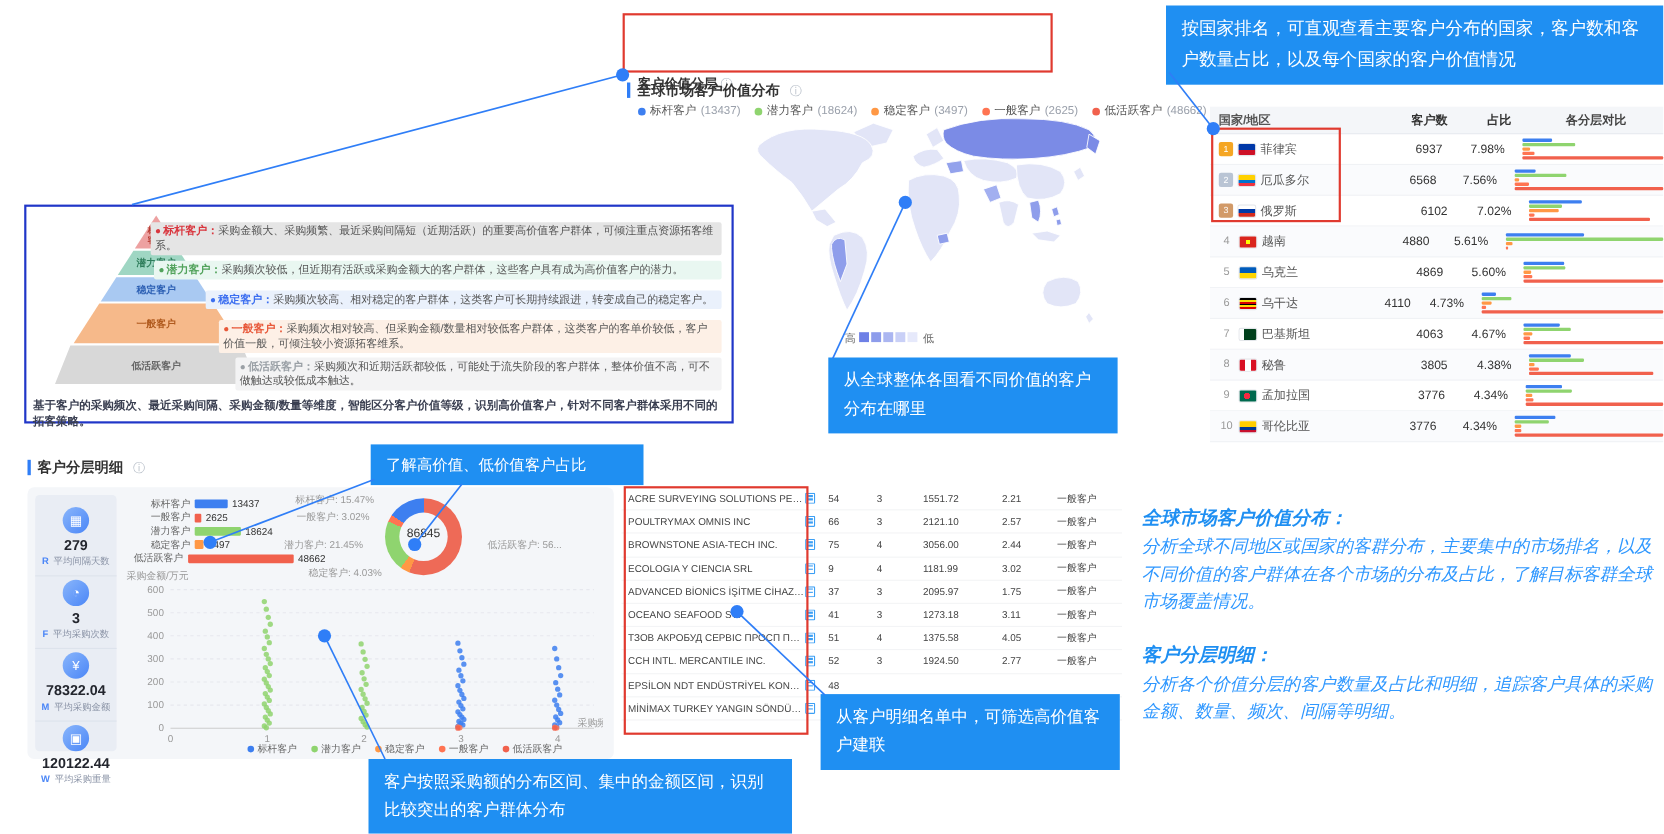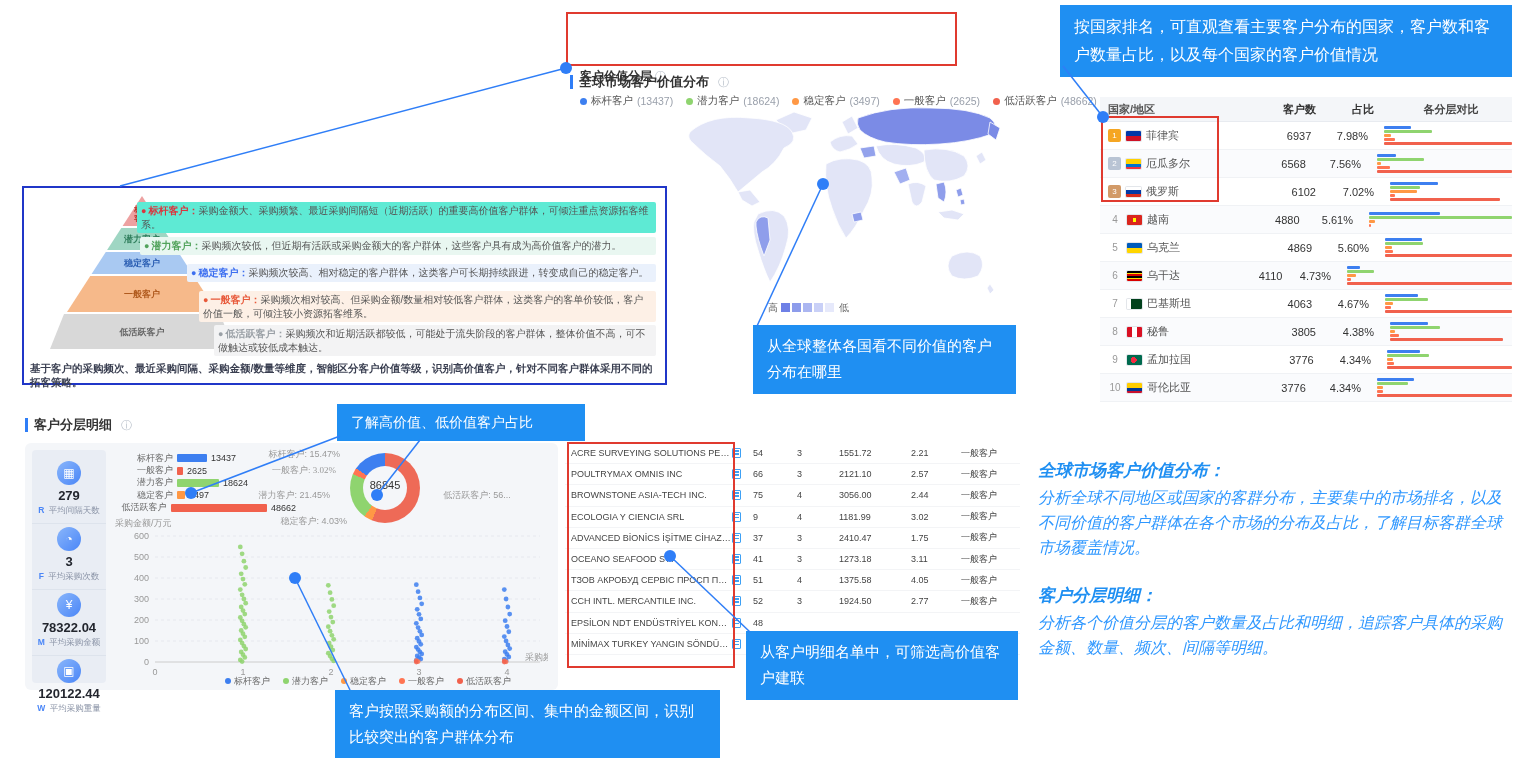--- a/index.html
+++ b/index.html
@@ -141,21 +141,21 @@
           <text x="94" text-anchor="middle" fill="#2e7d5b" font-size="9" font-weight="bold" y="48">潜力客户</text>
           <polygon points="57.79310344827586,58 130.20689655172413,58 144.4310344827586,80 43.56896551724138,80" fill="#a9c9f2"></polygon>
           <text x="94" text-anchor="middle" fill="#2c5fb3" font-size="9" font-weight="bold" y="72">稳定客户</text>
           <polygon points="42.275862068965516,82 145.72413793103448,82 169,118 19,118" fill="#f6b98a"></polygon>
           <text x="94" text-anchor="middle" fill="#b05a1e" font-size="9" font-weight="bold" y="103">一般客户</text>
           <polygon points="16,120 172,120 186,155 2,155" fill="#d8d8d8"></polygon>
           <text x="94" y="141" text-anchor="middle" fill="#666666" font-size="9" font-weight="bold">低活跃客户</text>
         </g>
     </svg>
     <div id="pyrDescs">
-        <div class="pyr-desc" style="left: 113px; top: 14px; width: 519px; background: #5eead4;"><span class="bu" style="color: rgb(217, 54, 62);">●</span><b style="color: rgb(217, 54, 62);">标杆客户：</b>采购金额大、采购频繁、最近采购间隔短（近期活跃）的重要高价值客户群体，可倾注重点资源拓客维系。</div>
+        <div class="pyr-desc" style="left: 113px; top: 14px; width: 519px; background: #e5e5e5;"><span class="bu" style="color: rgb(217, 54, 62);">●</span><b style="color: rgb(217, 54, 62);">标杆客户：</b>采购金额大、采购频繁、最近采购间隔短（近期活跃）的重要高价值客户群体，可倾注重点资源拓客维系。</div>
         <div class="pyr-desc" style="left: 116px; top: 49px; width: 516px; background: rgb(233, 247, 241);"><span class="bu" style="color: rgb(82, 163, 92);">●</span><b style="color: rgb(82, 163, 92);">潜力客户：</b>采购频次较低，但近期有活跃或采购金额大的客户群体，这些客户具有成为高价值客户的潜力。</div>
         <div class="pyr-desc" style="left: 163px; top: 76px; width: 469px; background: rgb(234, 241, 252);"><span class="bu" style="color: rgb(61, 111, 240);">●</span><b style="color: rgb(61, 111, 240);">稳定客户：</b>采购频次较高、相对稳定的客户群体，这类客户可长期持续跟进，转变成自己的稳定客户。</div>
         <div class="pyr-desc" style="left: 175px; top: 103px; width: 457px; background: rgb(253, 240, 230);"><span class="bu" style="color: rgb(232, 89, 58);">●</span><b style="color: rgb(232, 89, 58);">一般客户：</b>采购频次相对较高、但采购金额/数量相对较低客户群体，这类客户的客单价较低，客户价值一般，可倾注较小资源拓客维系。</div>
         <div class="pyr-desc" style="left: 190px; top: 137px; width: 442px; background: rgb(243, 243, 244);"><span class="bu" style="color: rgb(154, 160, 166);">●</span><b style="color: rgb(154, 160, 166);">低活跃客户：</b>采购频次和近期活跃都较低，可能处于流失阶段的客户群体，整体价值不高，可不做触达或较低成本触达。</div>
       </div>
     <div class="pyr-footer">基于客户的采购频次、最近采购间隔、采购金额/数量等维度，智能区分客户价值等级，识别高价值客户，针对不同客户群体采用不同的拓客策略。</div>
   </div>
 
   <svg class="abs" width="330" height="250" style="left:680px;top:98px;">
     <g stroke="#ffffff" stroke-width="0.8">
@@ -413,21 +413,21 @@
         <div class="br">
           <div class="bl">低活跃客户</div>
           <div class="bb" style="width: 110px; background: rgb(241, 97, 77);"></div>
           <div class="bv">48662</div>
         </div>
       </div>
     <div class="donut" id="donutRing" style="background: conic-gradient(rgb(238, 106, 87) 0deg, rgb(238, 106, 87) 201.708deg, rgb(255, 152, 69) 201.708deg, rgb(255, 152, 69) 216.216deg, rgb(143, 212, 111) 216.216deg, rgb(143, 212, 111) 293.436deg, rgb(255, 116, 82) 293.436deg, rgb(255, 116, 82) 304.308deg, rgb(61, 127, 240) 304.308deg, rgb(61, 127, 240) 360deg);"></div>
     <div class="donut-total">86845</div>
     <div id="donutLabels" class="abs" style="position: relative; left: 0px; top: 0px;">
         <div class="dlabel" style="left: 215px; top: 5px; width: 100px; text-align: right;">标杆客户: 15.47%</div>
-        <div class="dlabel" style="left: 215px; top: 21px; width: 96px; text-align: right; font-family: Liberation Serif, serif;">一般客户: 3.02%</div>
+        <div class="dlabel" style="left: 215px; top: 21px; width: 96px; text-align: right;">一般客户: 3.02%</div>
         <div class="dlabel" style="left: 205px; top: 46px; width: 100px; text-align: right;">潜力客户: 21.45%</div>
         <div class="dlabel" style="left: 222px; top: 72px; width: 100px; text-align: right;">稳定客户: 4.03%</div>
         <div class="dlabel" style="left: 407px; top: 46px; width: 90px; text-align: center;">低活跃客户: 56...</div>
       </div>
     <div class="abs" style="left:90px;top:74px;font-size:9px;color:#999;">采购金额/万元</div>
     <svg id="scatterSvg" width="448" height="155" style="position:absolute;left:75px;top:85px;">
         <line x1="55" x2="440" y1="8" y2="8" stroke="#e6e8ee" stroke-dasharray="3,3"></line>
         <text x="49" y="11" text-anchor="end" class="axis-t">600</text>
         <line x1="55" x2="440" y1="29" y2="29" stroke="#e6e8ee" stroke-dasharray="3,3"></line>
         <text x="49" y="32" text-anchor="end" class="axis-t">500</text>
@@ -595,21 +595,21 @@
           <div class="u-wt">3.02</div>
           <div class="u-type">一般客户</div>
         </div>
         <div class="row">
           <div class="u-name">
             <span style="overflow: hidden; text-overflow: ellipsis;">ADVANCED BİONİCS İŞİTME CİHAZLARI TİCARET...</span>
             <span class="bldg"></span>
           </div>
           <div class="u-gap">37</div>
           <div class="u-times">3</div>
-          <div class="u-amt">2410.47</div>
+          <div class="u-amt">2095.97</div>
           <div class="u-wt">1.75</div>
           <div class="u-type">一般客户</div>
         </div>
         <div class="row">
           <div class="u-name">
             <span style="overflow: hidden; text-overflow: ellipsis;">OCEANO SEAFOOD S A</span>
             <span class="bldg"></span>
           </div>
           <div class="u-gap">41</div>
           <div class="u-times">3</div>

